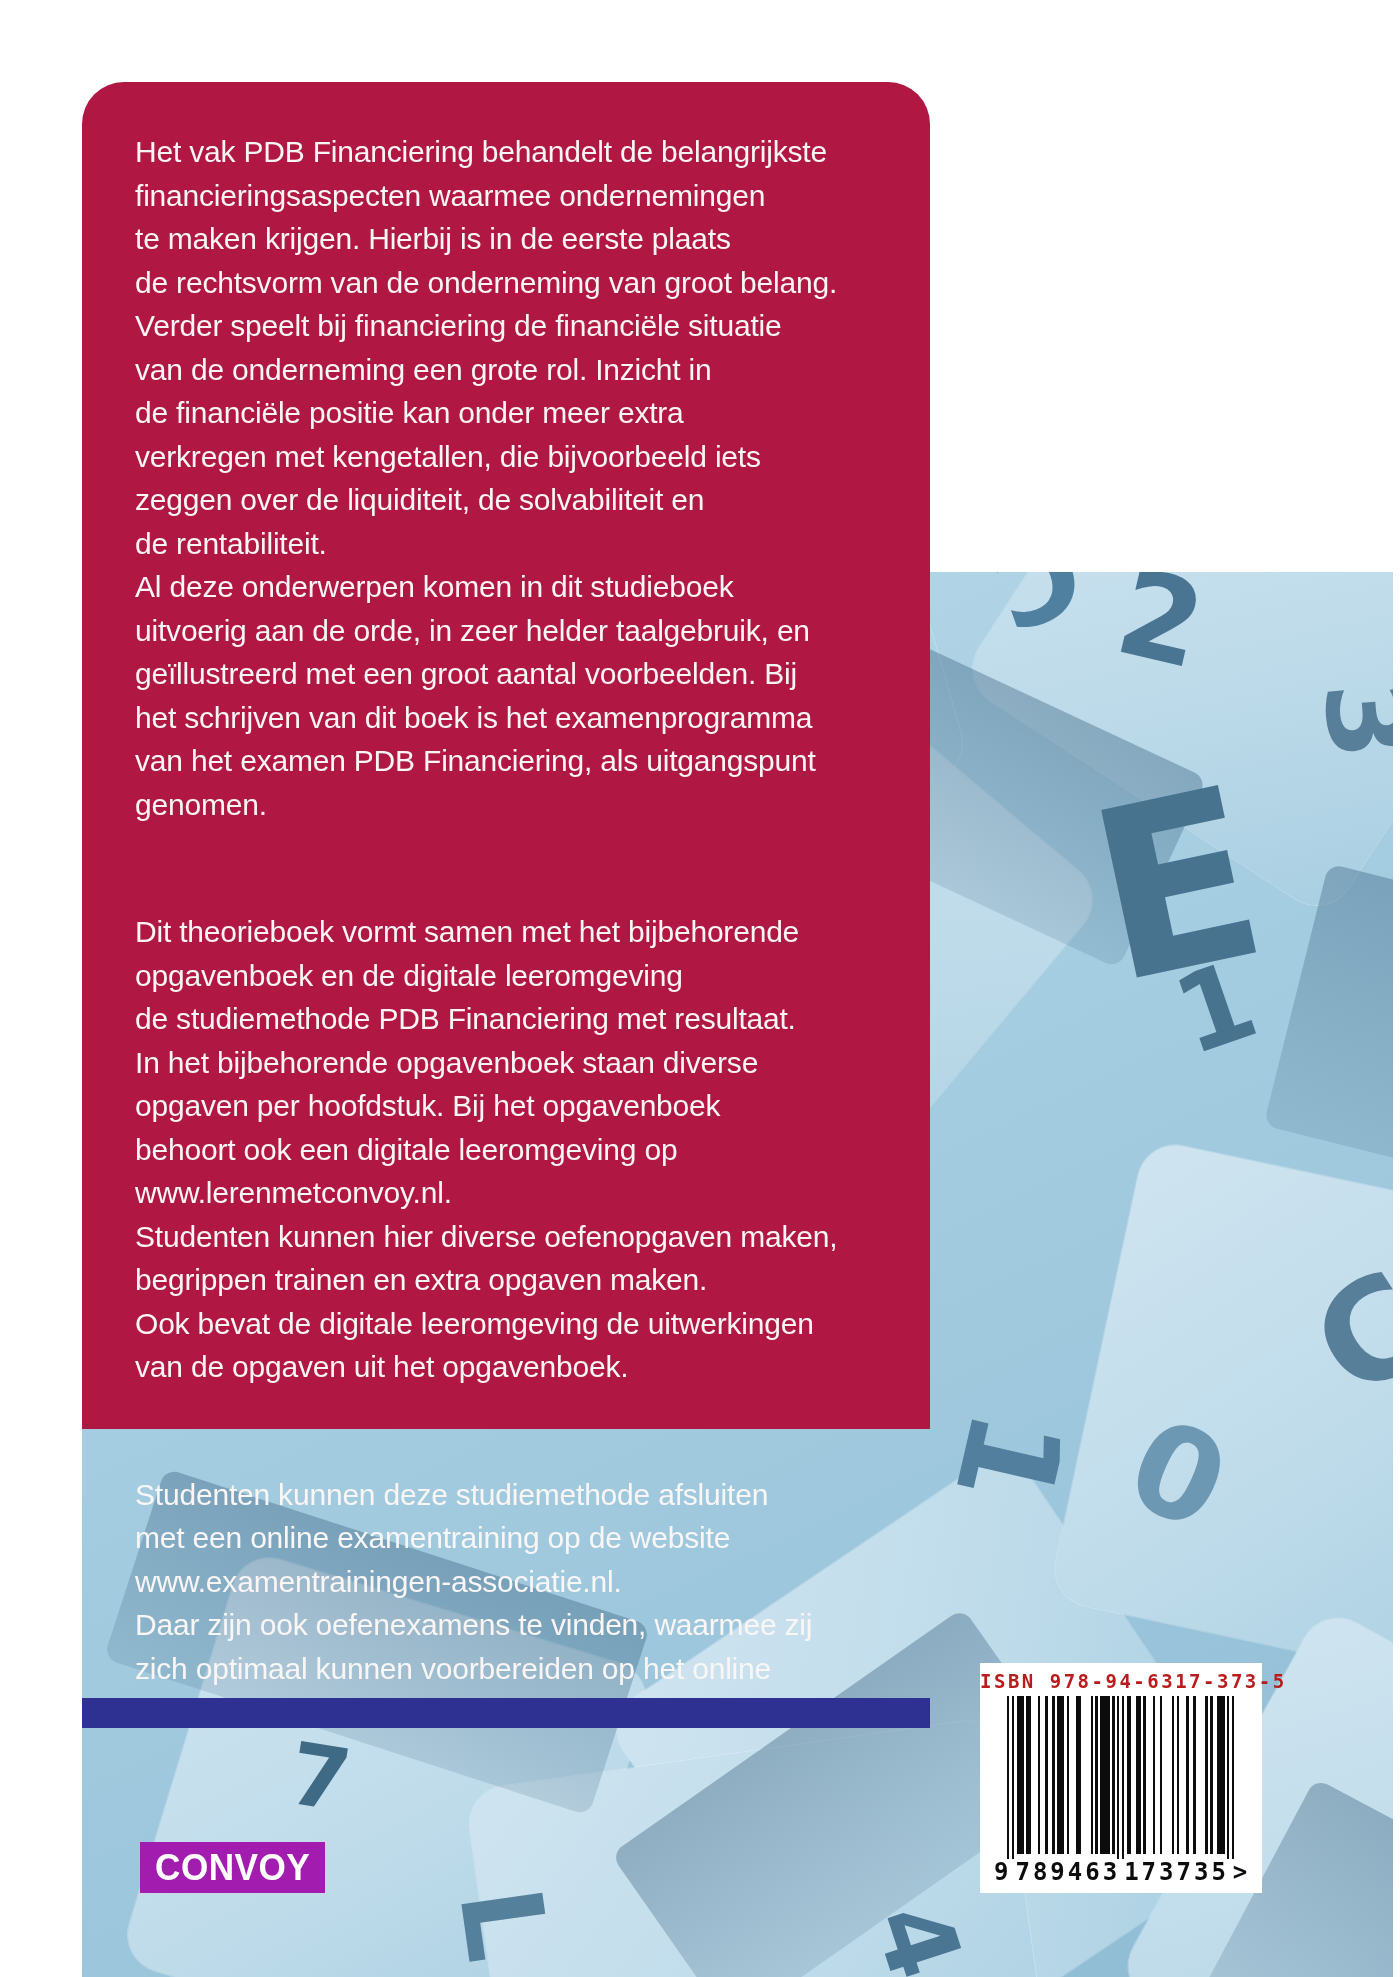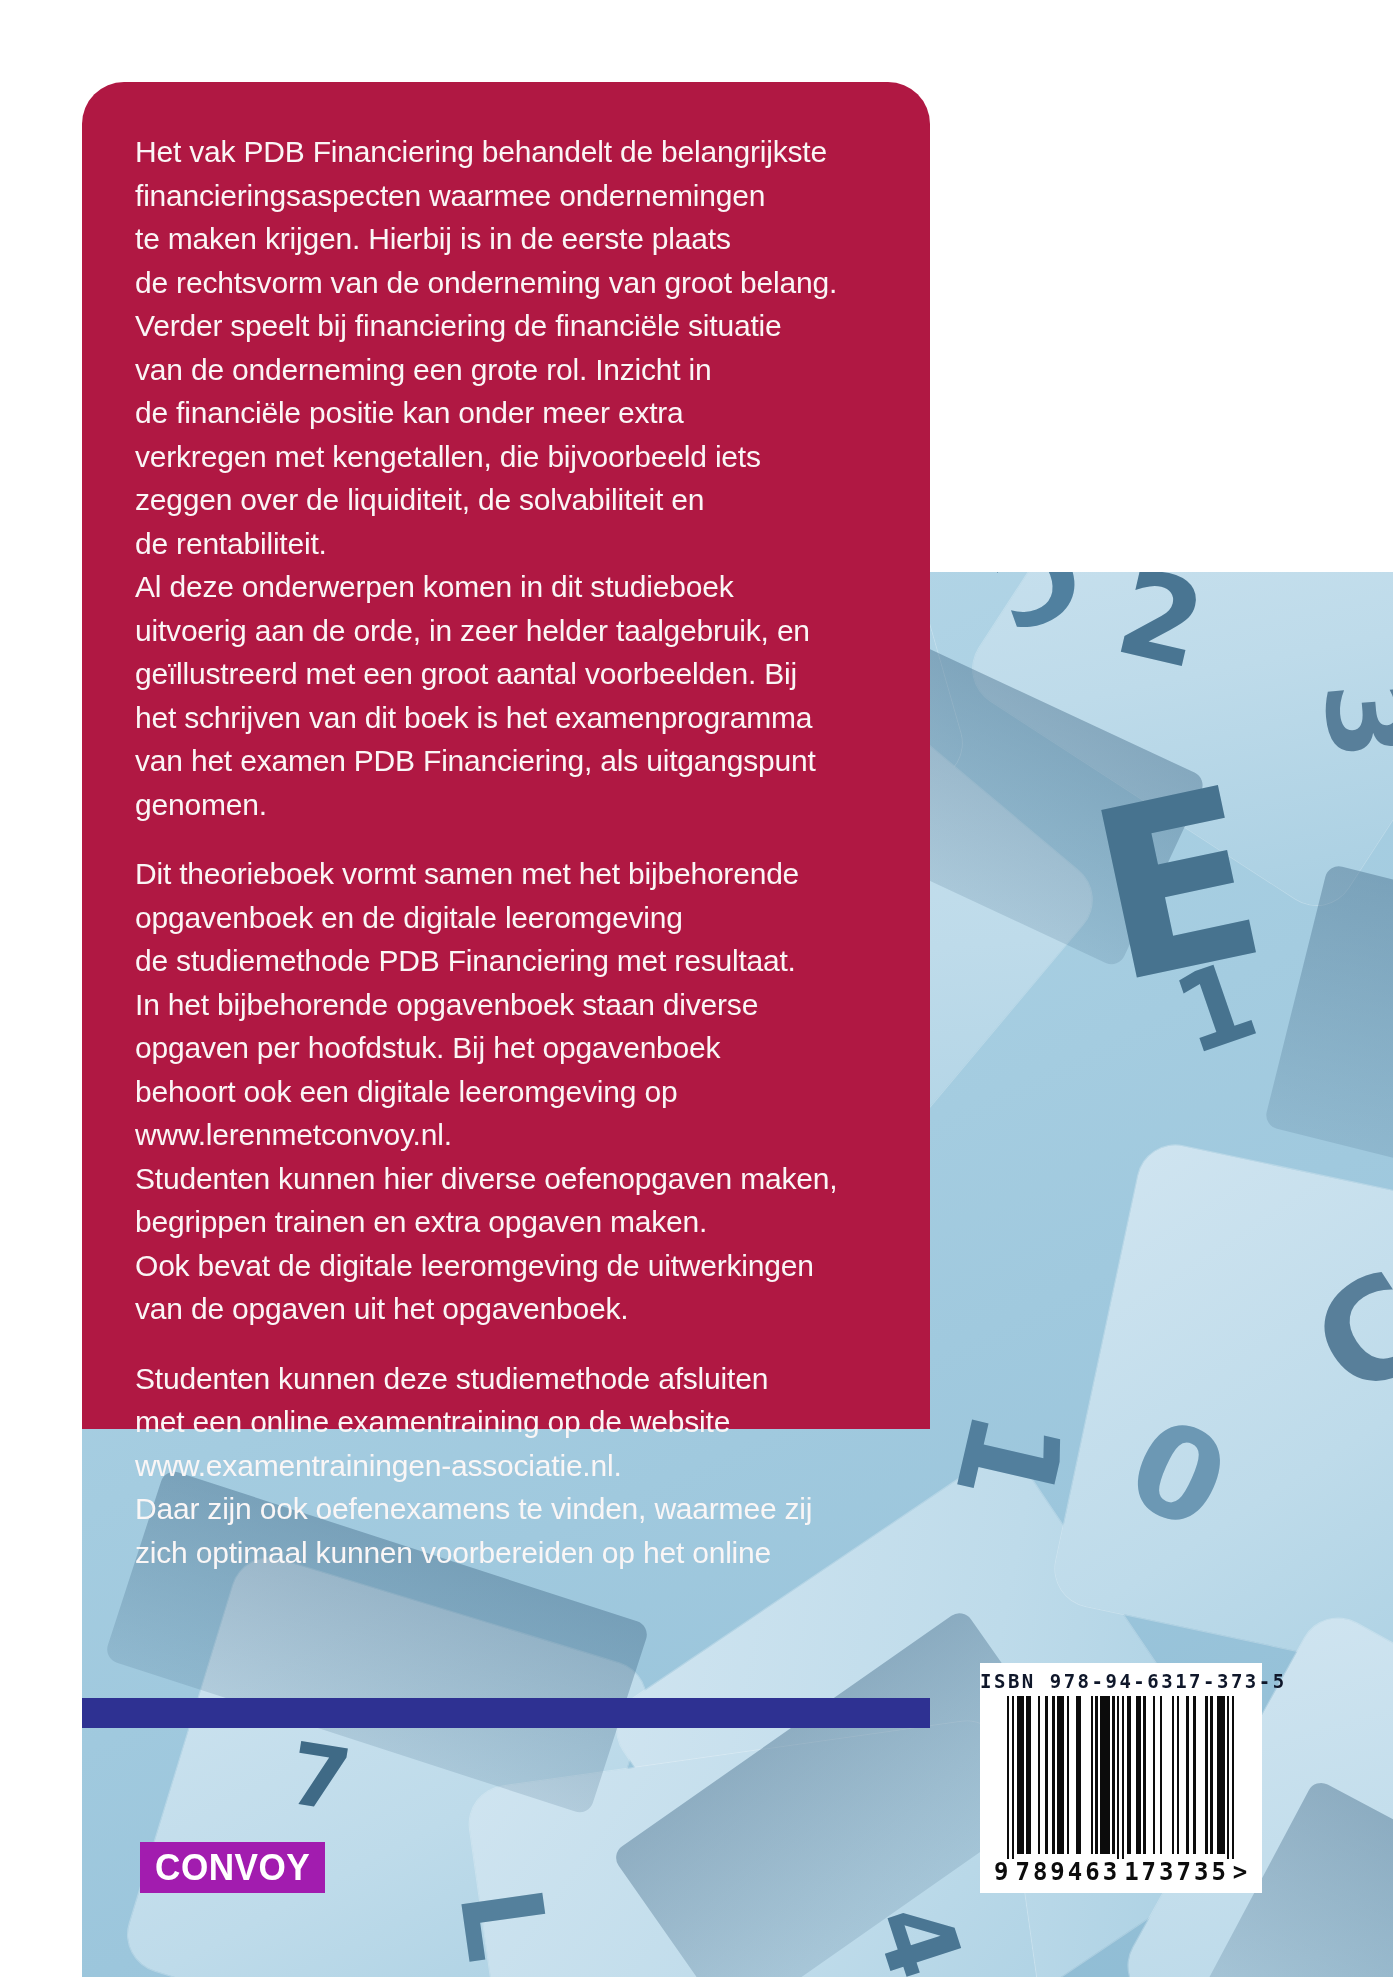--- a/index.html
+++ b/index.html
@@ -32,34 +32,34 @@
     position:absolute; left:82px; top:82px; width:848px; height:1347px;
     background:var(--red,#b01843);
     border-radius:42px 42px 0 0;
     box-sizing:border-box;
     padding:48px 30px 0 53px;
   }
   .para .line{
     white-space:nowrap; height:43.5px; line-height:43.5px;
     font-size:30px; letter-spacing:-0.2px; color:#faf6f6;
   }
-  .para + .para{margin-top:26px;}
+  .para + .para{margin-top:84px;}
   
   .stripe{
     position:absolute; left:82px; top:1698px; width:848px; height:30px;
     background:var(--stripe,#2e3192);
   }
   
   .barcode-box{
     position:absolute; left:980px; top:1663px; width:282px; height:230px;
     background:#ffffff; box-sizing:border-box; padding-top:5px;
   }
   .isbn-label{
     text-align:left; font-family:"DejaVu Sans Mono", monospace;
-    font-size:19px; font-weight:600; letter-spacing:2.5px; color:#0f172a;
+    font-size:19px; font-weight:600; letter-spacing:2.5px; color:#b91c1c;
     height:26px; line-height:26px; white-space:nowrap;
   }
   .bars{
     width:228px; height:172px; margin:2px auto 0 auto;
     display:flex; align-items:flex-start;
   }
   .bar{display:block; width:2.4px; height:158px; background:transparent; flex:0 0 2.4px;}
   .bar.on{background:#0c0c0c;}
   .bar.on.guard{height:170px;}
   .digits{

